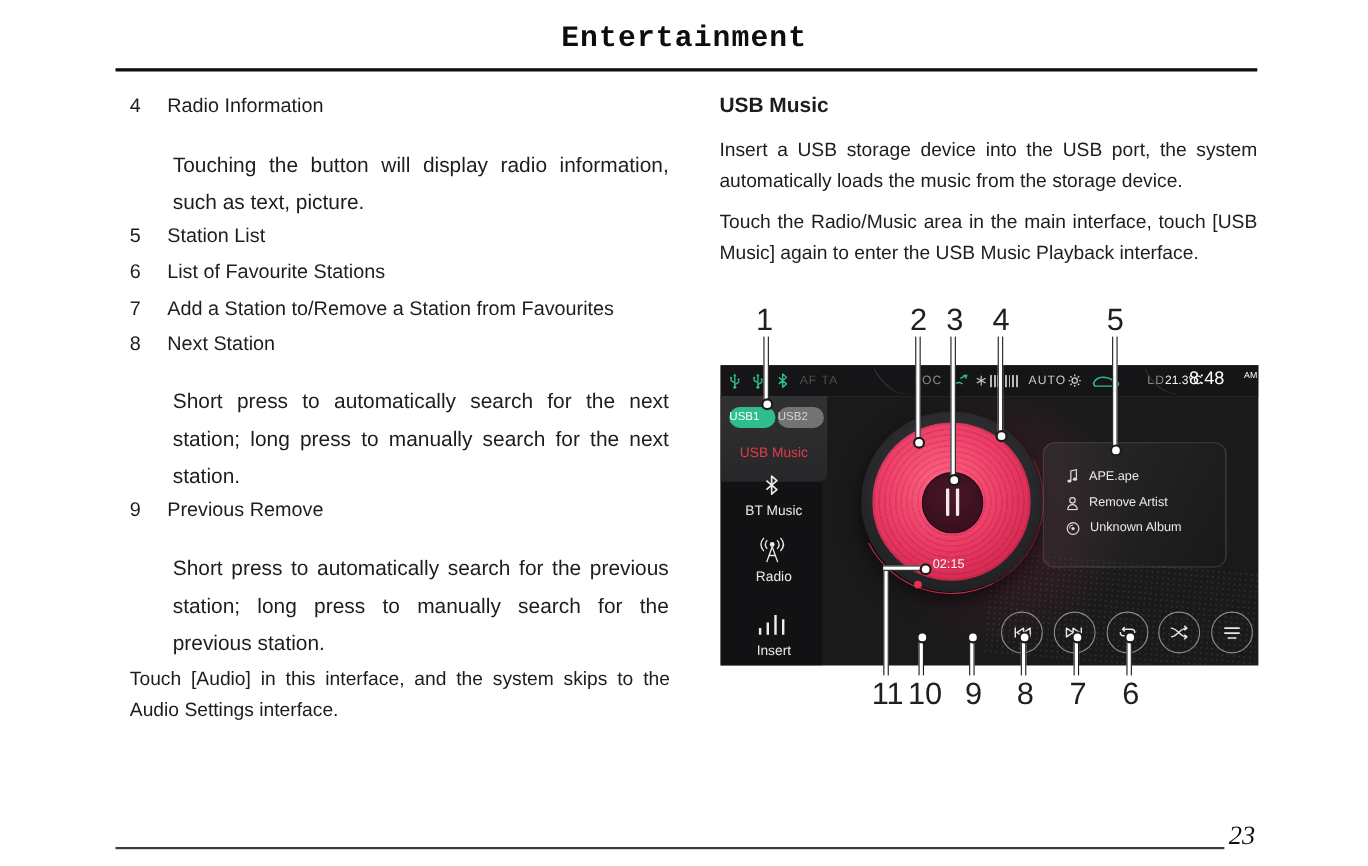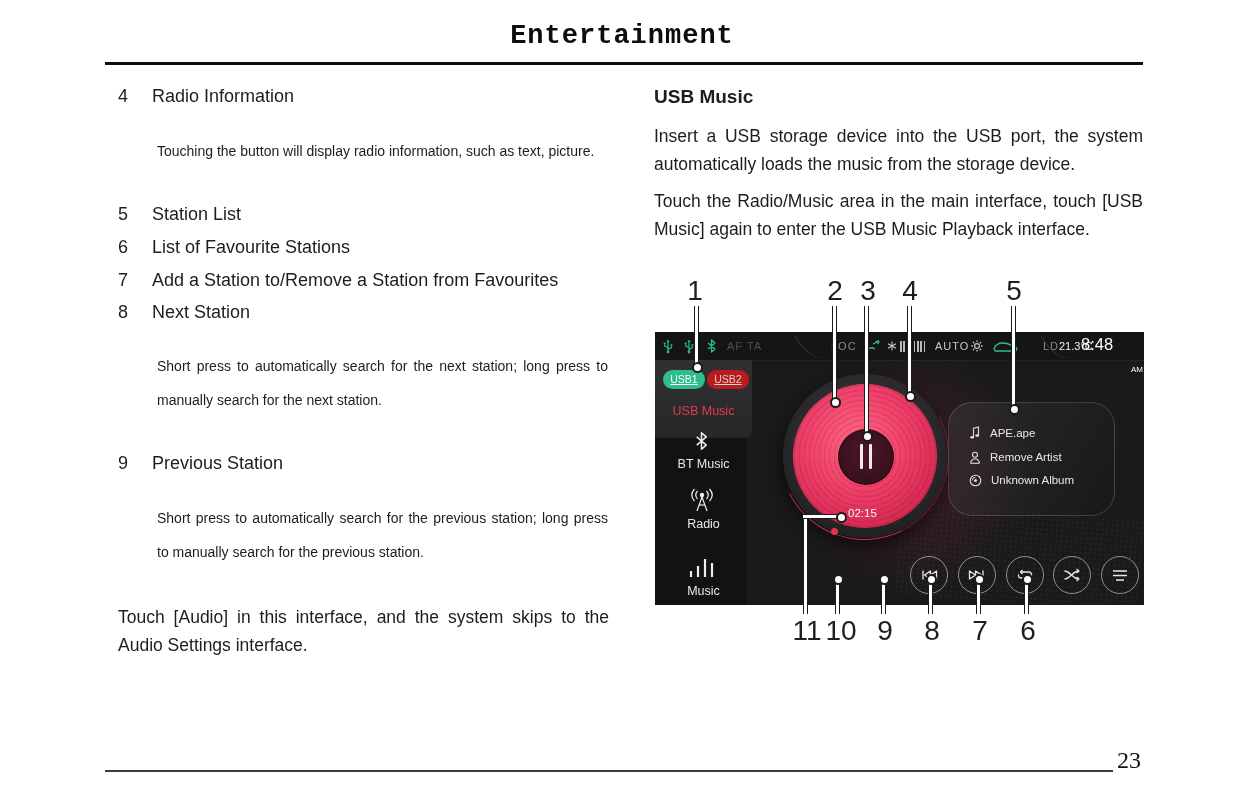--- a/index.html
+++ b/index.html
@@ -7,69 +7,69 @@
     width:1244px;height:787px;position:relative;background:#ffffff;
     font-family:"Liberation Sans", sans-serif;color:#1d1d1d;overflow:hidden;
   }
   .abs{position:absolute;}
   
   .title{left:0;right:0;top:21px;text-align:center;
     font-family:"Liberation Mono","DejaVu Sans Mono",monospace;
     font-weight:bold;font-size:27px;letter-spacing:1px;color:#0d0d0d;}
   .hrule{left:105px;top:62px;width:1038px;height:3px;background:#0f0f0f;}
   .frule{left:105px;top:770px;width:1008px;height:2px;background:#3c3c3c;}
-  .pagenum{left:1117px;top:747px;font-family:"Liberation Serif",serif;font-size:24px;color:#111;}
+  .pagenum{left:1117px;top:747px;font-family:"Liberation Serif",serif;font-size:24px;color:#111;font-style:italic;}
   
   .li{left:118px;width:492px;font-size:18px;}
   .li .num{display:inline-block;width:34px;}
-  .det{left:157px;width:451px;font-size:14px;line-height:34px;text-align:justify;margin:0;}
+  .det{left:157px;width:451px;font-size:19px;line-height:34px;text-align:justify;margin:0;}
   .closep{left:118px;width:491px;font-size:17.5px;line-height:27.5px;text-align:justify;margin:0;}
   .rh{left:654px;top:86px;font-size:19px;font-weight:bold;}
   .rp{left:654px;width:489px;font-size:17.5px;line-height:27.5px;text-align:justify;margin:0;}
   .cn{font-size:28px;color:#1f1f1f;transform:translateX(-50%);z-index:2;}
   
   .vline{width:2.6px;background:#fff;border-left:1.7px solid #1b1b1b;border-right:1.7px solid #1b1b1b;z-index:6;}
   .hline{height:2.6px;background:#fff;border-top:1.7px solid #1b1b1b;border-bottom:1.7px solid #1b1b1b;z-index:6;}
   .cdot{width:7px;height:7px;border-radius:50%;background:#fff;border:2px solid #1b1b1b;z-index:7;}
   
   .shot{left:655px;top:332px;width:489px;height:273px;background:#1a1a1b;z-index:1;overflow:hidden;}
   .sbar{left:0;top:0;width:489px;height:28px;background:#151517;border-bottom:1px solid #242427;}
   .stxt{font-size:11px;color:#8b8b8b;top:8px;letter-spacing:1px;}
   .dim{color:#4f4f4f;}
   .lit{color:#c9c9c9;}
   .wht{color:#f2f2f2;letter-spacing:0;}
   .clock{top:3px;font-size:16.5px;color:#fff;letter-spacing:0;}
-  .ampm{top:5px;font-size:8px;color:#fff;letter-spacing:0;margin-top:28px;}
+  .ampm{top:5px;font-size:8px;color:#fff;letter-spacing:0;}
   .fanbars{top:9px;width:26px;height:11px;
     background:repeating-linear-gradient(90deg,#b9b9b9 0 1.6px,transparent 1.6px 3.4px);}
   .swoosh{top:-3px;width:18px;height:34px;border-left:1px solid #3a3a3c;border-radius:0 0 0 100%;transform:rotate(-28deg);}
   .side{left:0;top:28px;width:92px;height:245px;background:#121214;}
   .selblock{left:0;top:0;width:97px;height:78px;background:linear-gradient(180deg,#313133,#27272a);border-radius:0 0 8px 0;}
-  .pill{top:10px;width:42px;height:19px;border-radius:10px;font-size:10.5px;line-height:19px;text-align:center;text-decoration:underline;}
+  .pill{top:10px;width:42px;height:19px;border-radius:10px;font-size:10.5px;line-height:19px;}
   .pill1{left:8px;background:#2ebd8e;color:#fff;}
-  .pill2{left:52px;background:#b91c1c;color:#d5d5d5;}
+  .pill2{left:52px;background:#737373;color:#d5d5d5;}
   .sidelab{left:0;width:97px;text-align:center;font-size:12.5px;color:#e9e9e9;}
   .red{color:#e23c47;}
   .main{left:92px;top:28px;width:397px;height:245px;}
   .glow{left:20px;top:0;width:280px;height:245px;background:radial-gradient(circle at 50% 45%,rgba(225,45,85,.22),transparent 62%);}
   .dust{background-image:radial-gradient(rgba(255,255,255,.5) .7px,transparent 1.1px);opacity:.16;}
   .ring{left:36px;top:14px;width:164px;height:164px;border-radius:50%;
     background:radial-gradient(circle at 50% 42%,#3d3d40 0%,#2b2b2e 52%,#202023 78%,#19191b 100%);
     box-shadow:0 8px 20px rgba(0,0,0,.65);}
   .disc{left:46px;top:24px;width:144px;height:144px;border-radius:50%;
     background:repeating-radial-gradient(circle at 50% 50%,rgba(90,0,25,.12) 0 1.5px,rgba(255,255,255,0) 1.5px 5px),
       radial-gradient(circle at 44% 38%,#ff6584 0%,#ef4069 42%,#d62a52 74%,#c0234a 100%);}
   .hub{left:91px;top:69px;width:54px;height:54px;border-radius:50%;
     background:radial-gradient(circle at 50% 40%,#4c1728,#360f1c 80%);border:1px solid rgba(0,0,0,.45);}
   .pbar{top:14px;width:3px;height:25px;background:#f3eaee;border-radius:1px;}
   .arc{left:33px;top:11px;width:167px;height:167px;border-radius:50%;border:1.5px solid transparent;
     border-bottom-color:rgba(232,48,80,.85);border-right-color:rgba(232,48,80,.4);transform:rotate(18deg);}
   .pdot{left:84px;top:168px;width:7px;height:7px;border-radius:50%;background:#e63252;}
   .ptime{left:101px;top:147px;font-size:11.5px;color:#f5f5f5;}
-  .panel{left:201px;top:42px;width:165px;height:112px;border-radius:24px;
+  .panel{left:201px;top:42px;width:165px;height:112px;border-radius:11px;
     border:1px solid rgba(255,255,255,.15);
     background:linear-gradient(120deg,rgba(58,58,61,.5),rgba(20,20,22,.15));text-align:right;}
   .prow{left:20px;height:16px;display:flex;align-items:center;gap:9px;}
   .ptxt{font-size:11.5px;color:#e8e8e8;white-space:nowrap;}
   .cbtn{top:196px;width:36px;height:36px;border-radius:50%;border:1px solid rgba(255,255,255,.5);
     display:flex;align-items:center;justify-content:center;}
   svg{display:block;}
 </style>
 </head>
 <body>
@@ -90,21 +90,21 @@
   <span class="num">6</span><span>List of Favourite Stations</span>
 </div>
 <div class="abs li" style="top:270px">
   <span class="num">7</span><span>Add a Station to/Remove a Station from Favourites</span>
 </div>
 <div class="abs li" style="top:302px">
   <span class="num">8</span><span>Next Station</span>
 </div>
 <p class="abs det" style="top:349px">Short press to automatically search for the next station; long press to manually search for the next station.</p>
 <div class="abs li" style="top:453px">
-  <span class="num">9</span><span>Previous Station</span>
+  <span class="num">9</span><span>Previous Remove</span>
 </div>
 <p class="abs det" style="top:501px">Short press to automatically search for the previous station; long press to manually search for the previous station.</p>
 <p class="abs closep" style="top:604px">Touch [Audio] in this interface, and the system skips to the Audio Settings interface.</p>
 
 <div class="abs rh">USB Music</div>
 <p class="abs rp" style="top:123px">Insert a USB storage device into the USB port, the system automatically loads the music from the storage device.</p>
 <p class="abs rp" style="top:188px">Touch the Radio/Music area in the main interface, touch [USB Music] again to enter the USB Music Playback interface.</p>
 
 <div class="abs cn" style="left:695px;top:275px">1</div>
 <div class="abs cn" style="left:835px;top:275px">2</div>
@@ -233,21 +233,21 @@
     <span class="abs" style="left:33px;top:198px">
       <svg width="28" height="20" viewBox="0 0 28 20">
           <g stroke="#ececec" stroke-width="2.2">
         <path d="M3 19 V13"></path>
             <path d="M10 19 V8"></path>
             <path d="M17 19 V1"></path>
             <path d="M24 19 V5"></path>
           </g>
         </svg>
     </span>
-    <div class="abs sidelab" style="top:224px">Music</div>
+    <div class="abs sidelab" style="top:224px">Insert</div>
   </div>
 
   <div class="abs main">
     <div class="abs glow"></div>
     <div class="abs dust" style="left:0;top:130px;width:397px;height:115px;transform:rotate(-6deg)"></div>
     <div class="abs dust" style="left:150px;top:150px;width:247px;height:95px;background-size:5px 5px;transform:rotate(5deg)"></div>
 
     <div class="abs ring"></div>
     <div class="abs disc"></div>
     <div class="abs arc"></div>

